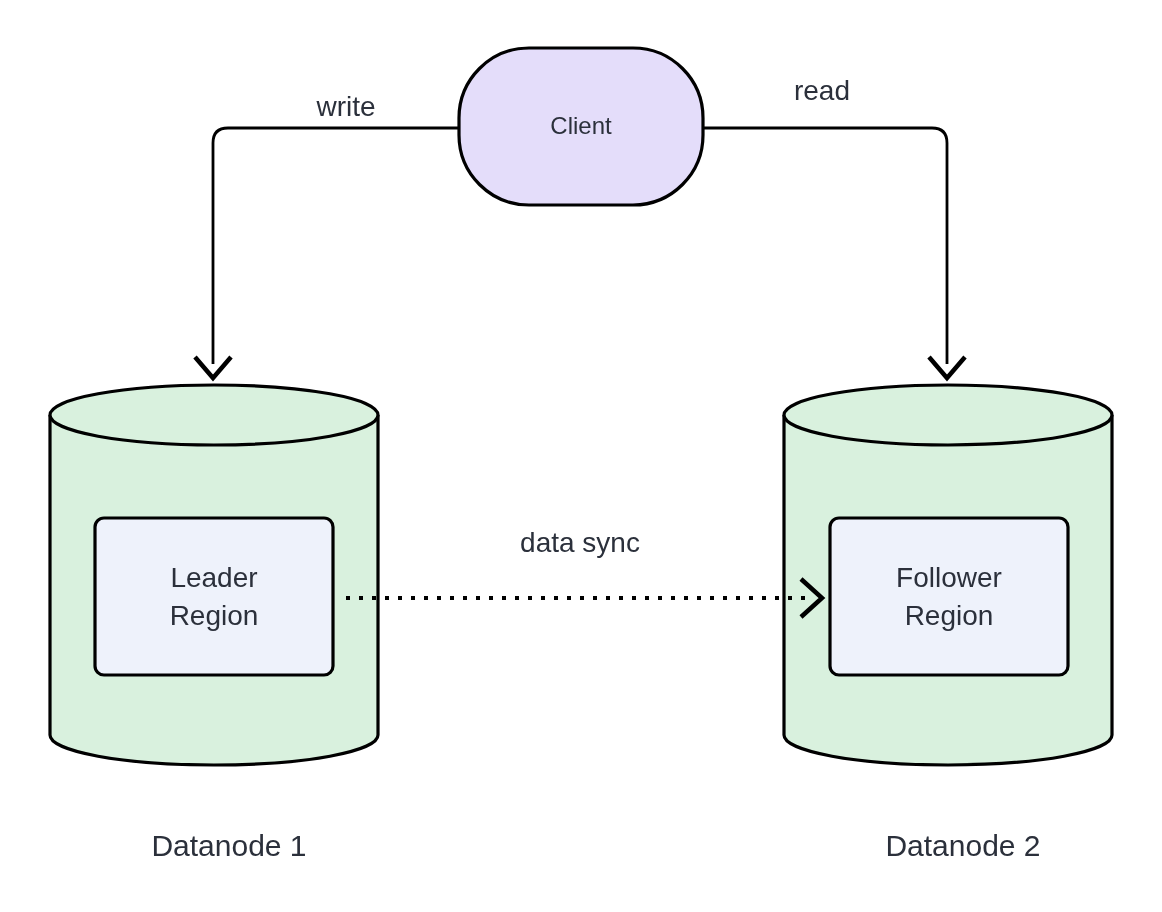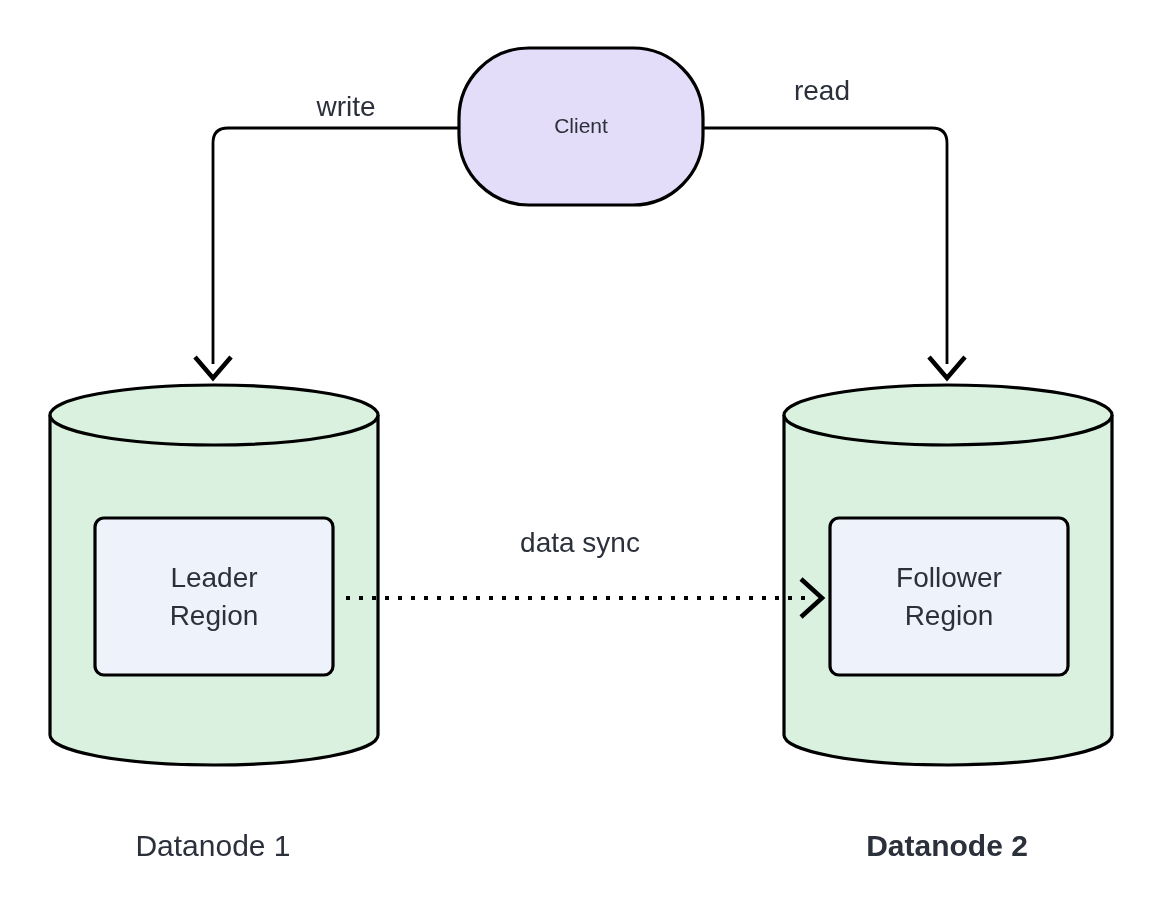--- a/index.html
+++ b/index.html
@@ -44,28 +44,28 @@
     stroke-linejoin: miter;
   }
   .lbl {
     position: absolute;
     transform: translate(-50%, -50%);
     color: #2b303b;
     white-space: nowrap;
     text-align: center;
   }
   .lbl-edge   { font-size: 28px; }
-  .lbl-node   { font-size: 21px; }
+  .lbl-node   { font-size: 24px; }
   .lbl-region {
     font-size: 28px;
     line-height: 38px;
     white-space: normal;
     width: 175px;
   }
-  .lbl-caption { font-size: 30px; }
+  .lbl-caption { font-size: 30px; margin-left: 16px; }
 </style>
 </head>
 <body>
 
 <div class="canvas">
 
   <svg class="diagram-svg" viewBox="0 0 1162 912">
 
     <path class="node" d="M 50 415 V 735 A 164 30 0 0 0 378 735 V 415" fill="#d9f1de"></path>
     <ellipse class="node" cx="214" cy="415" rx="164" ry="30" fill="#d9f1de"></ellipse>
@@ -95,15 +95,15 @@
   <div class="lbl lbl-edge" style="left:822px; top:91px;">read</div>
 
   <div class="lbl lbl-edge" style="left:580px; top:543px;">data sync</div>
 
   <div class="lbl lbl-region" style="left:949px; top:597px;">Follower Region</div>
 
   <div class="lbl lbl-region" style="left:214px; top:597px;">Leader Region</div>
 
   <div class="lbl lbl-caption" style="left:213px; top:846px;">Datanode 1</div>
 
-  <div class="lbl lbl-caption" style="left:947px; top:846px;font-weight:bold;">Datanode 2</div>
+  <div class="lbl lbl-caption" style="left:947px; top:846px;">Datanode 2</div>
 
 </div>
 
 </body></html>

